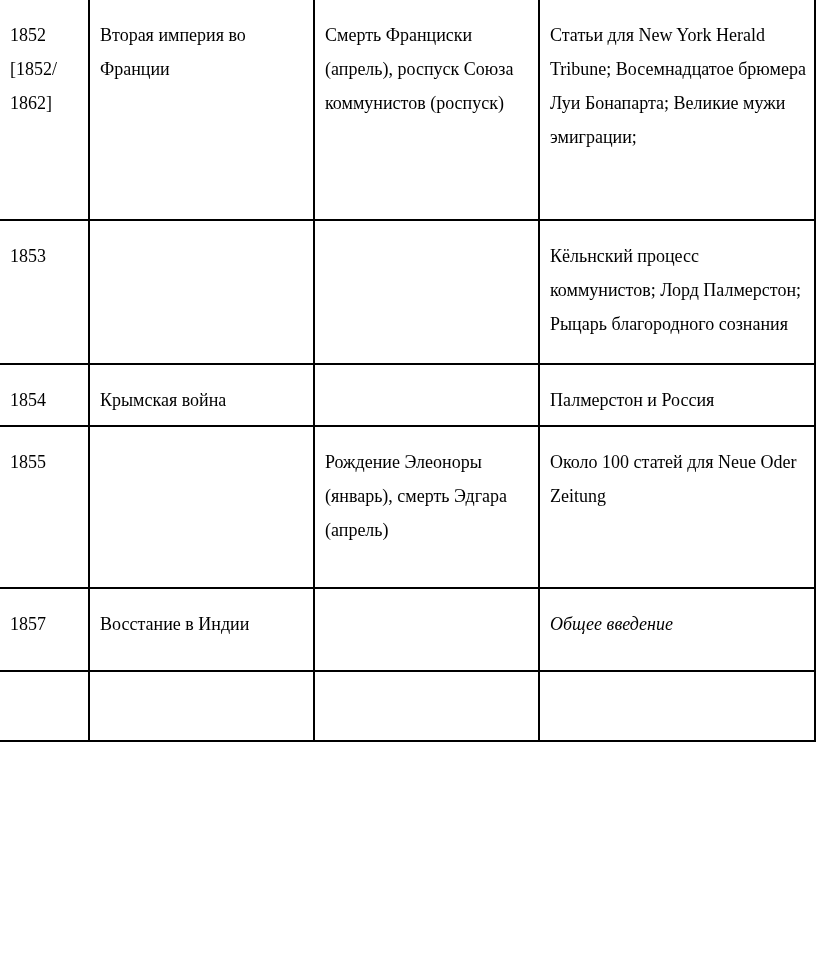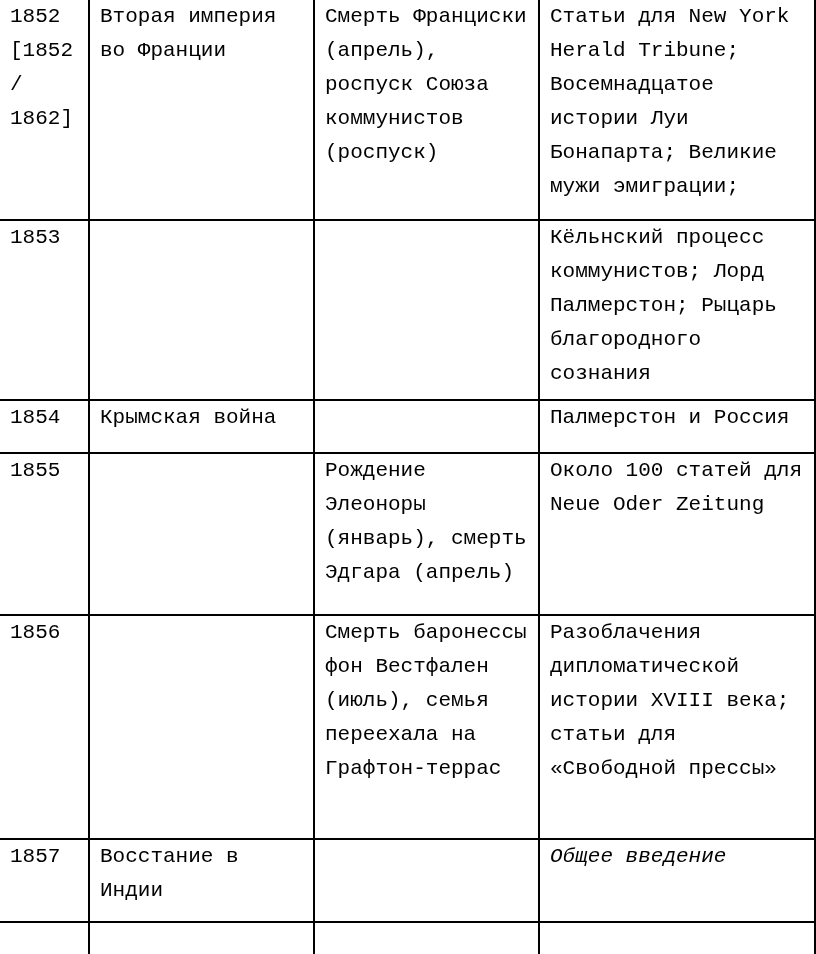--- a/index.html
+++ b/index.html
@@ -19,23 +19,23 @@
     left: -2px;
   }
   table.chronology {
     border-collapse: collapse;
     table-layout: fixed;
     width: 816px;
   }
   table.chronology td {
     border: 2px solid #000000;
     vertical-align: top;
-    padding: 0 8px 8px 10px;
-    font-family: Liberation Mono, monospace;
-    font-size: 21px;
+    padding: 18px 8px 8px 10px;
+    font-family: Liberation Serif, serif;
+    font-size: 18px;
     line-height: 34px;
     color: #000000;
     overflow: hidden;
     word-wrap: break-word;
   }
   td.year-cell {
     white-space: pre-line;
   }
   td.works-italic {
     font-style: italic;
@@ -53,46 +53,40 @@
       <col style="width:225px">
       <col style="width:276px">
     </colgroup>
     <tbody>
       <tr style="height:221px">
         <td class="year-cell">1852
 [1852/
 1862]</td>
         <td>Вторая империя во Франции</td>
         <td>Смерть Франциски (апрель), роспуск Союза коммунистов (роспуск)</td>
-        <td>Статьи для New York Herald Tribune; Восемнадцатое истории Луи Бонапарта; Великие мужи эмиграции;</td>
+        <td>Статьи для New York Herald Tribune; Восемнадцатое брюмера Луи Бонапарта; Великие мужи эмиграции;</td>
       </tr>
       <tr style="height:144px">
         <td class="year-cell">1853</td>
         <td></td>
         <td></td>
         <td>Кёльнский процесс коммунистов; Лорд Палмерстон; Рыцарь благородного сознания</td>
       </tr>
       <tr style="height:53px">
         <td class="year-cell">1854</td>
         <td>Крымская война</td>
         <td></td>
         <td>Палмерстон и Россия</td>
       </tr>
       <tr style="height:162px">
         <td class="year-cell">1855</td>
         <td></td>
         <td>Рождение Элеоноры (январь), смерть Эдгара (апрель)</td>
         <td>Около 100 статей для Neue Oder Zeitung</td>
       </tr>
-      <tr style="height:224px">
-        <td class="year-cell">1856</td>
-        <td></td>
-        <td>Смерть баронессы фон Вестфален (июль), семья переехала на Графтон-террас</td>
-        <td>Разоблачения дипломатической истории XVIII века; статьи для «Свободной прессы»</td>
-      </tr>
       <tr style="height:83px">
         <td class="year-cell">1857</td>
         <td>Восстание в Индии</td>
         <td></td>
         <td class="works-italic">Общее введение</td>
       </tr>
       <tr style="height:70px">
         <td class="year-cell"></td>
         <td></td>
         <td></td>

